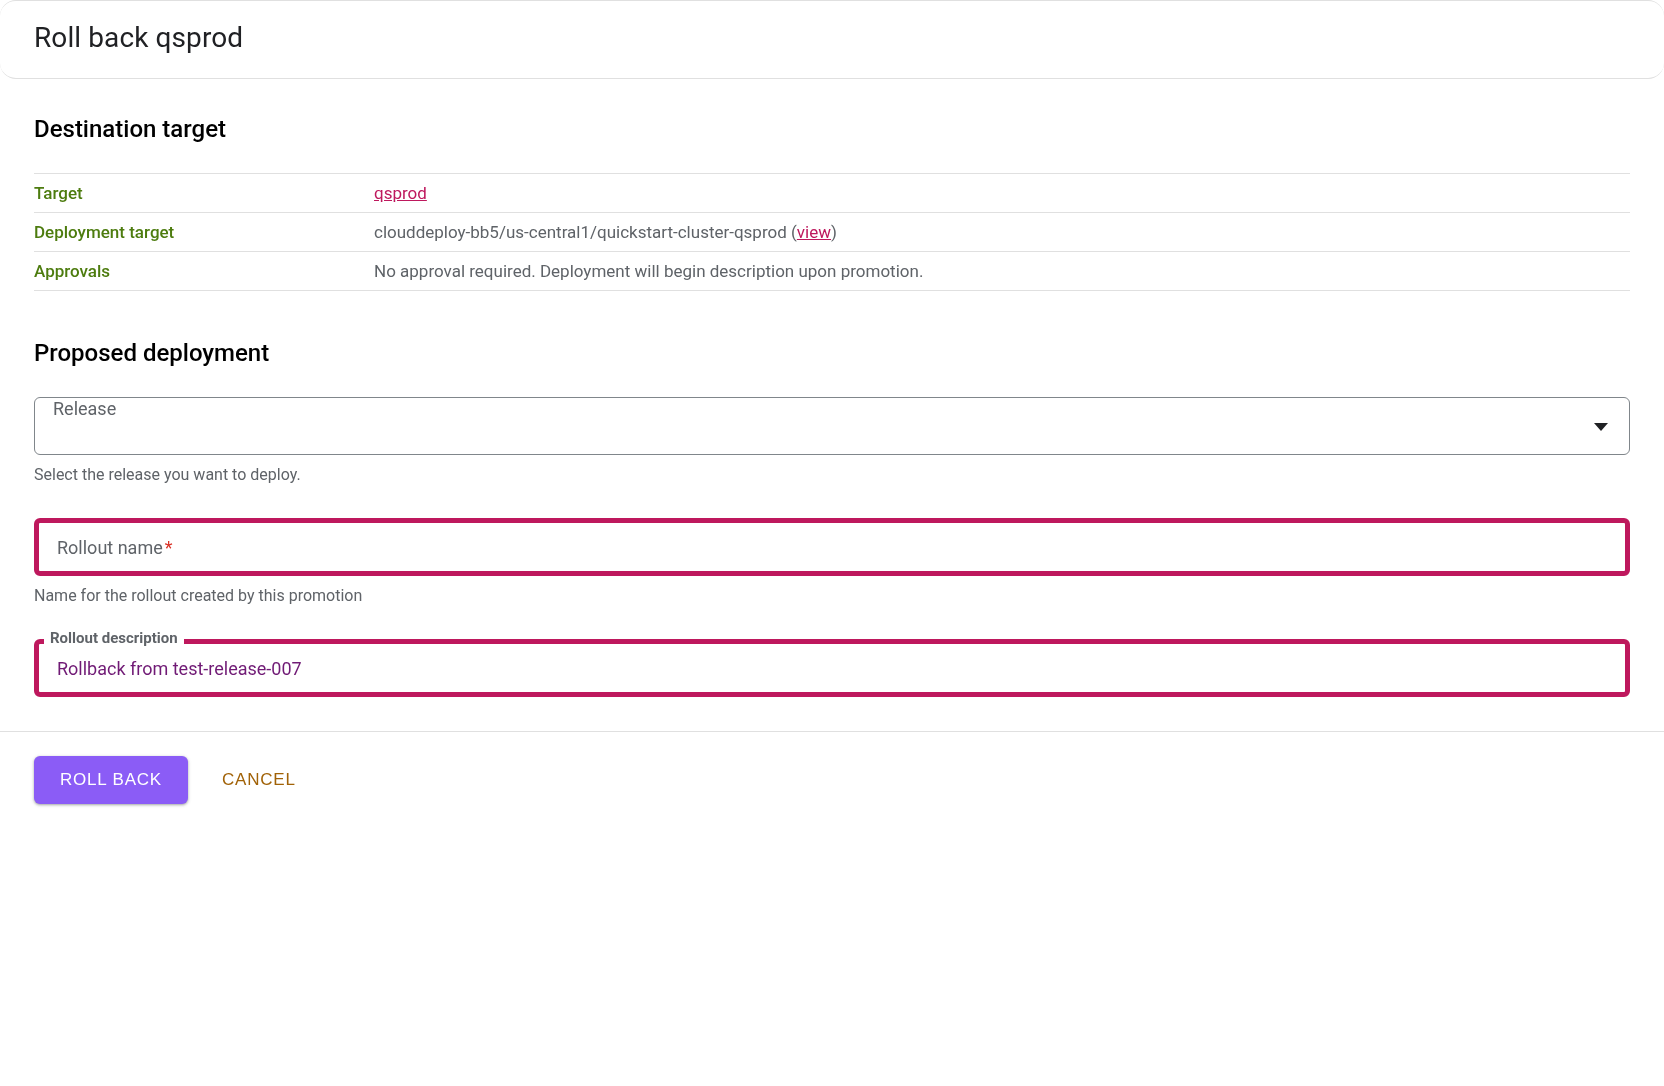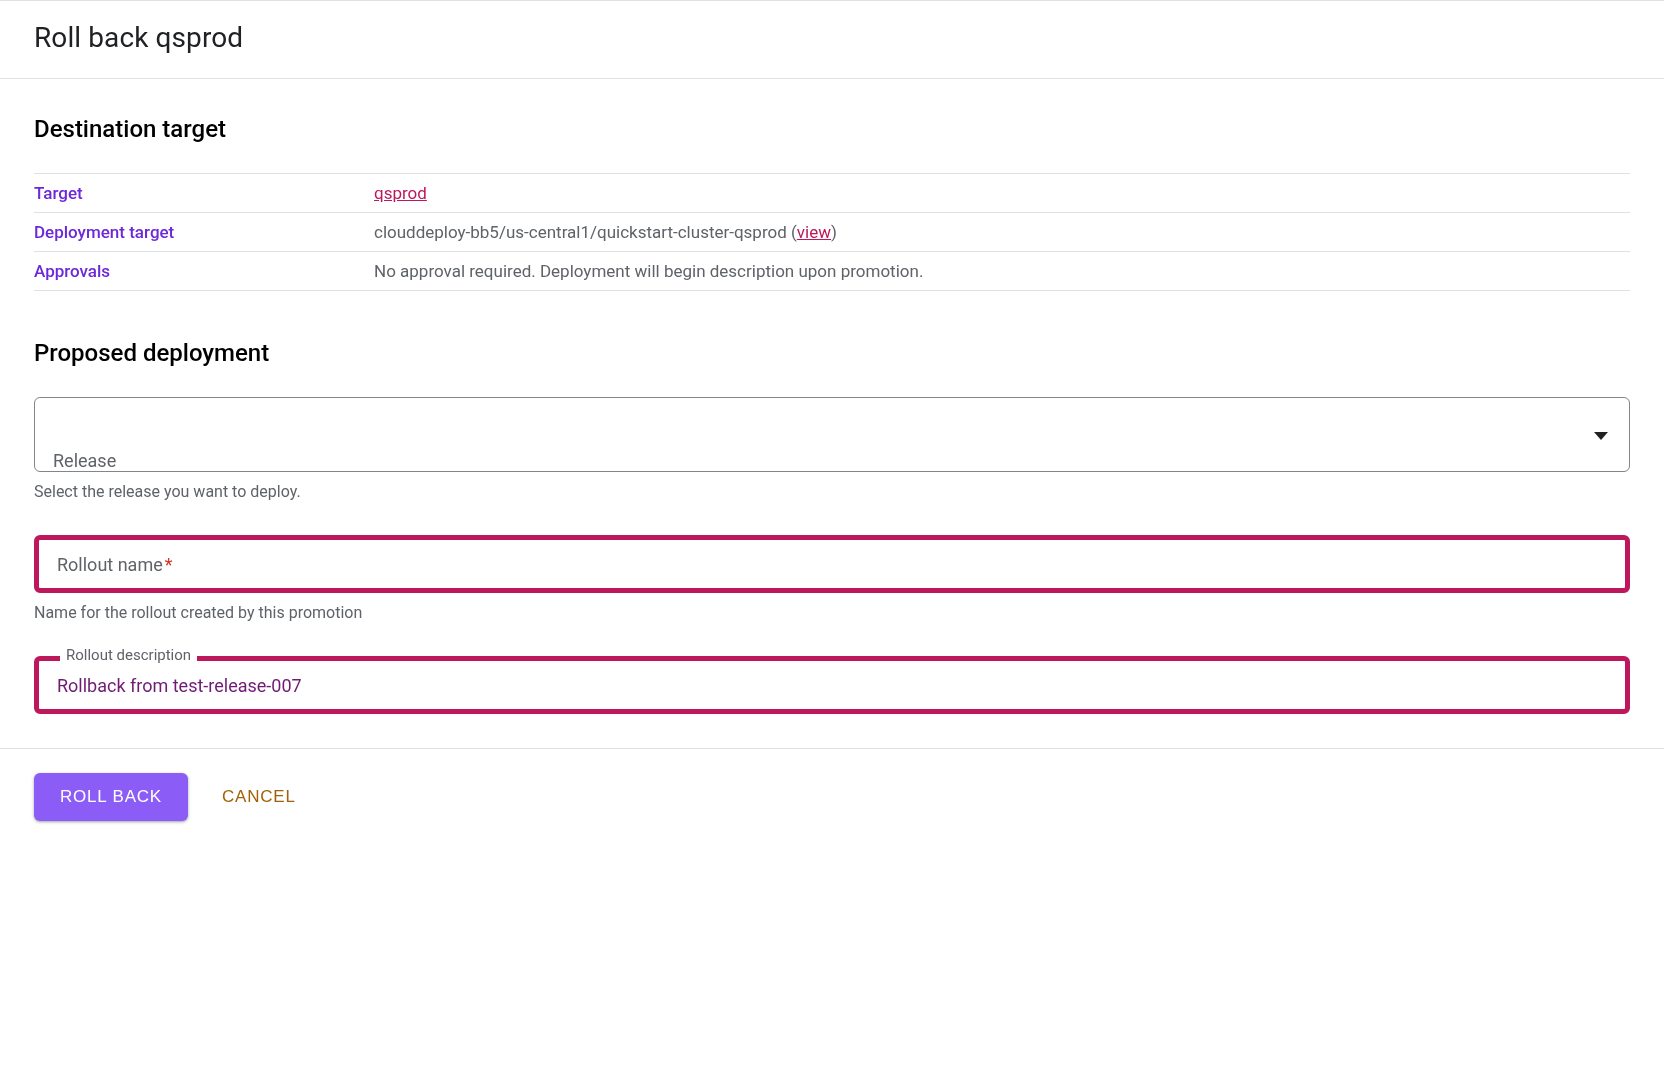--- a/index.html
+++ b/index.html
@@ -11,20 +11,21 @@
       font-family: Roboto, "Helvetica Neue", Arial, sans-serif;
       font-size: 14px;
       color: #202124;
       background: #fff;
       width: 1664px;
     }
     .header {
       border-top: 1px solid #e0e0e0;
       border-bottom: 1px solid #e0e0e0;
       padding: 20px 34px 24px;
+      border-radius: 16px;
     }
     .header h1 {
       font-size: 28px;
       font-weight: 400;
       color: #202124;
       letter-spacing: 0.1px;
     }
     .content {
       padding: 36px 34px 0 34px;
     }
@@ -44,21 +45,21 @@
       border-bottom: 1px solid #e0e0e0;
     }
     .info-table td {
       padding: 9px 0;
       font-size: 17px;
       vertical-align: middle;
     }
     .info-table td.label {
       font-weight: 500;
       width: 340px;
-      color: #6d28d9;
+      color: #4d7c0f;
     }
     .info-table td.value {
       color: #5f6368;
     }
     a.link {
       color: #be185d;
       text-decoration: underline;
       cursor: pointer;
     }
     .paren {
@@ -66,29 +67,29 @@
     }
     .form-group {
       margin-bottom: 34px;
     }
     .select-wrap {
       position: relative;
       width: 100%;
     }
     .select-field {
       width: 100%;
-      height: 75px;
+      height: 58px;
       border: 1px solid #80868b;
       border-radius: 6px;
       background: #fff;
-      padding: 8px 48px 0 18px;
+      padding: 0 48px 0 18px;
       font-size: 18px;
       color: #5f6368;
       display: flex;
-      align-items: flex-end;
+      align-items: flex-start;
       cursor: pointer;
     }
     .select-caret {
       position: absolute;
       right: 22px;
       top: 50%;
       transform: translateY(-50%);
       pointer-events: none;
     }
     .helper-text {
@@ -115,27 +116,27 @@
     }
     .text-input .req-star {
       color: #d93025;
       margin-left: 2px;
     }
     .text-input.has-value {
       color: #701a75;
     }
     .floating-label {
       position: absolute;
-      left: 26px;
+      left: 10px;
       top: -10px;
       background: #fff;
       padding: 0 6px;
       font-size: 15px;
       color: #5f6368;
-      font-weight: 400;
+      font-weight: 700;
     }
     .footer {
       border-top: 1px solid #e0e0e0;
       padding: 24px 34px 40px;
       display: flex;
       align-items: center;
       gap: 34px;
     }
     .btn-primary {
       background: #8b5cf6;

